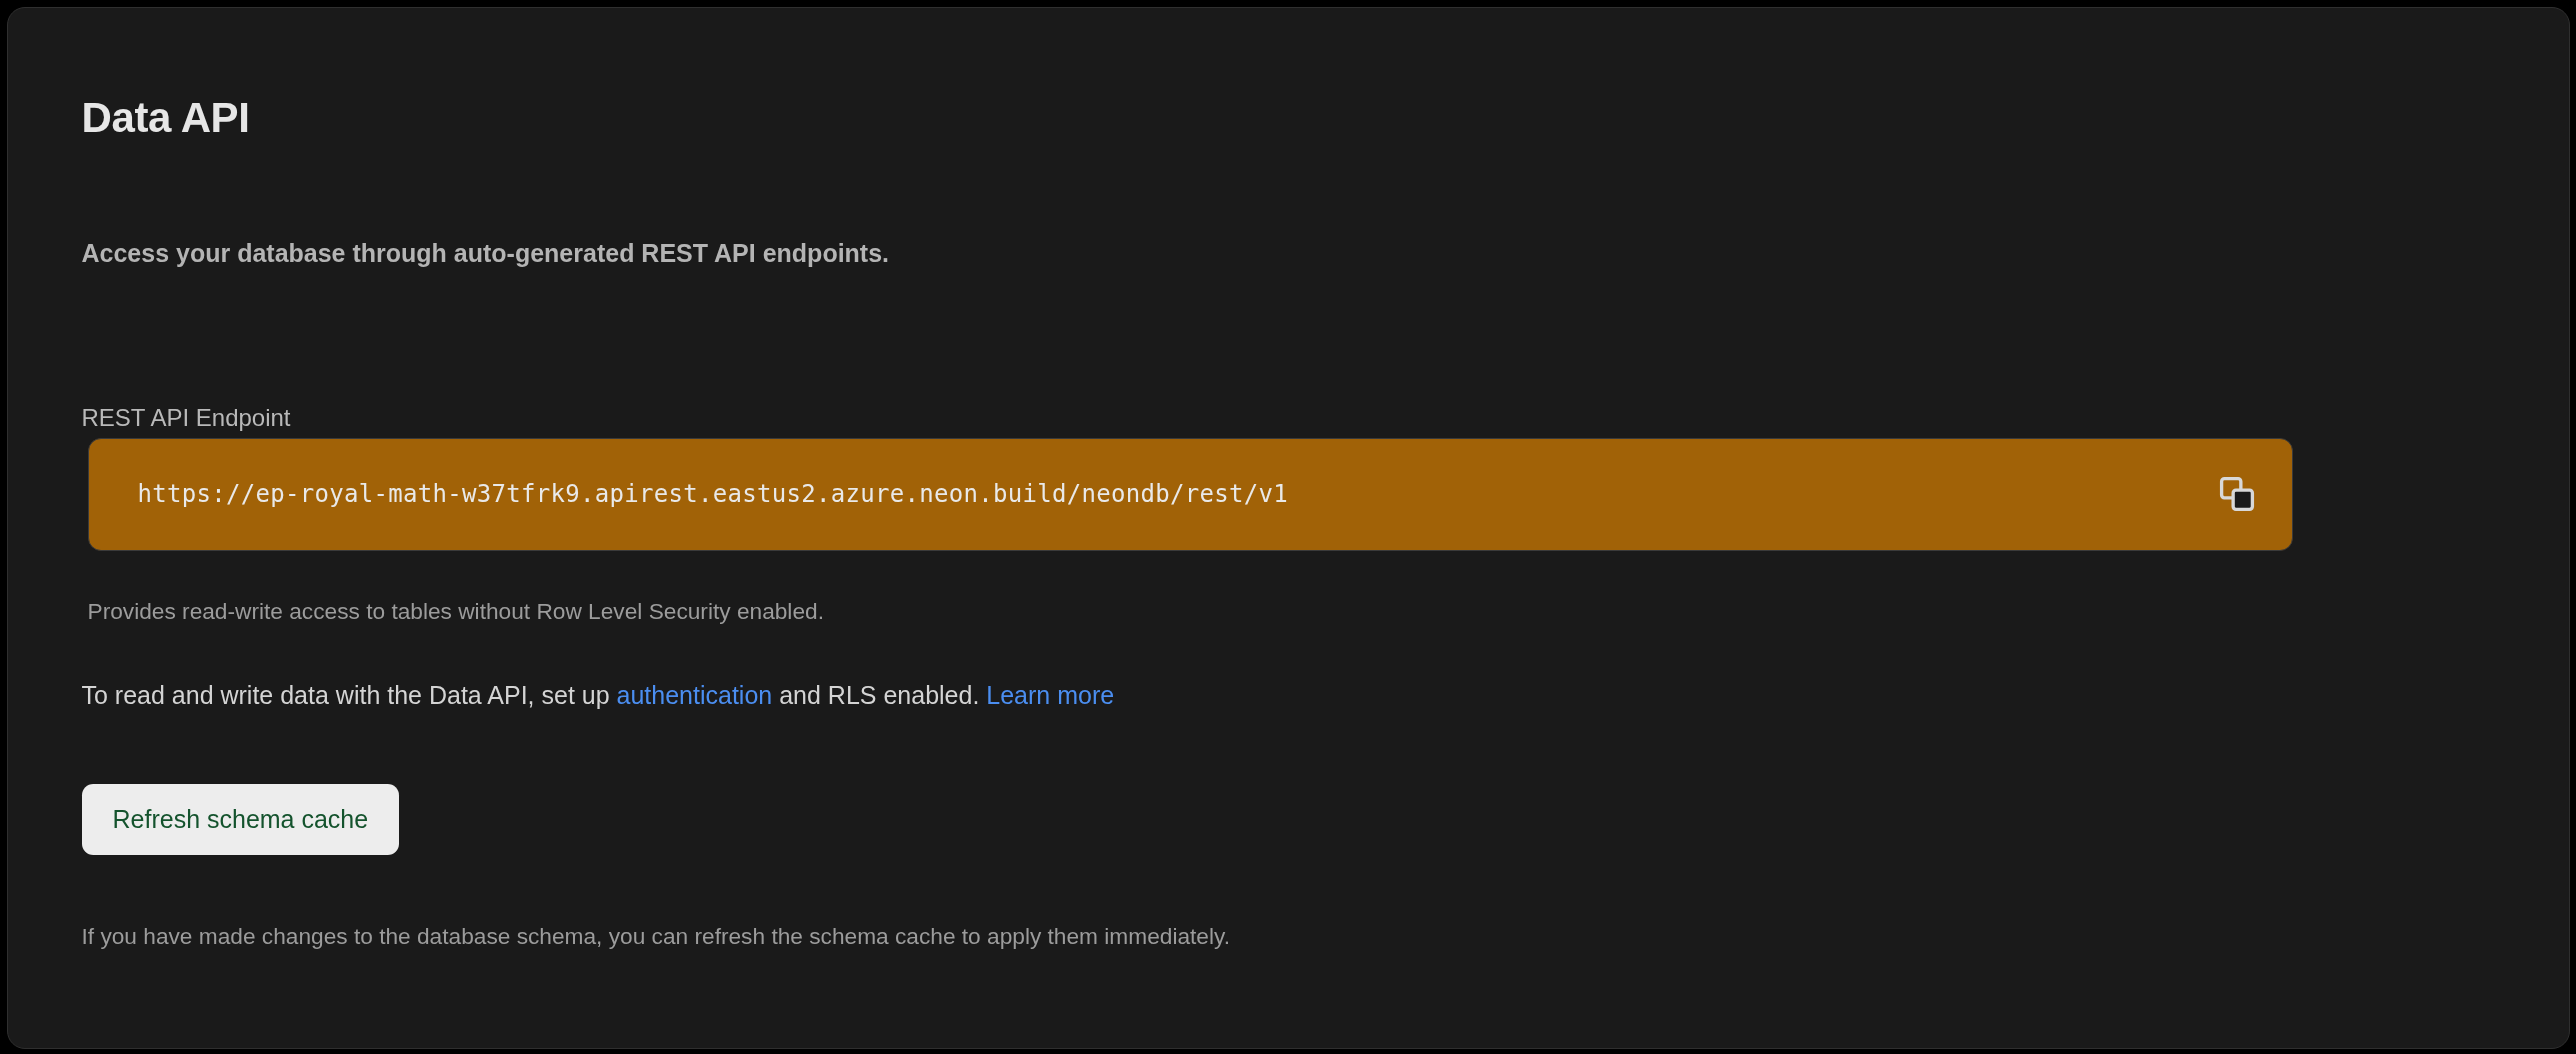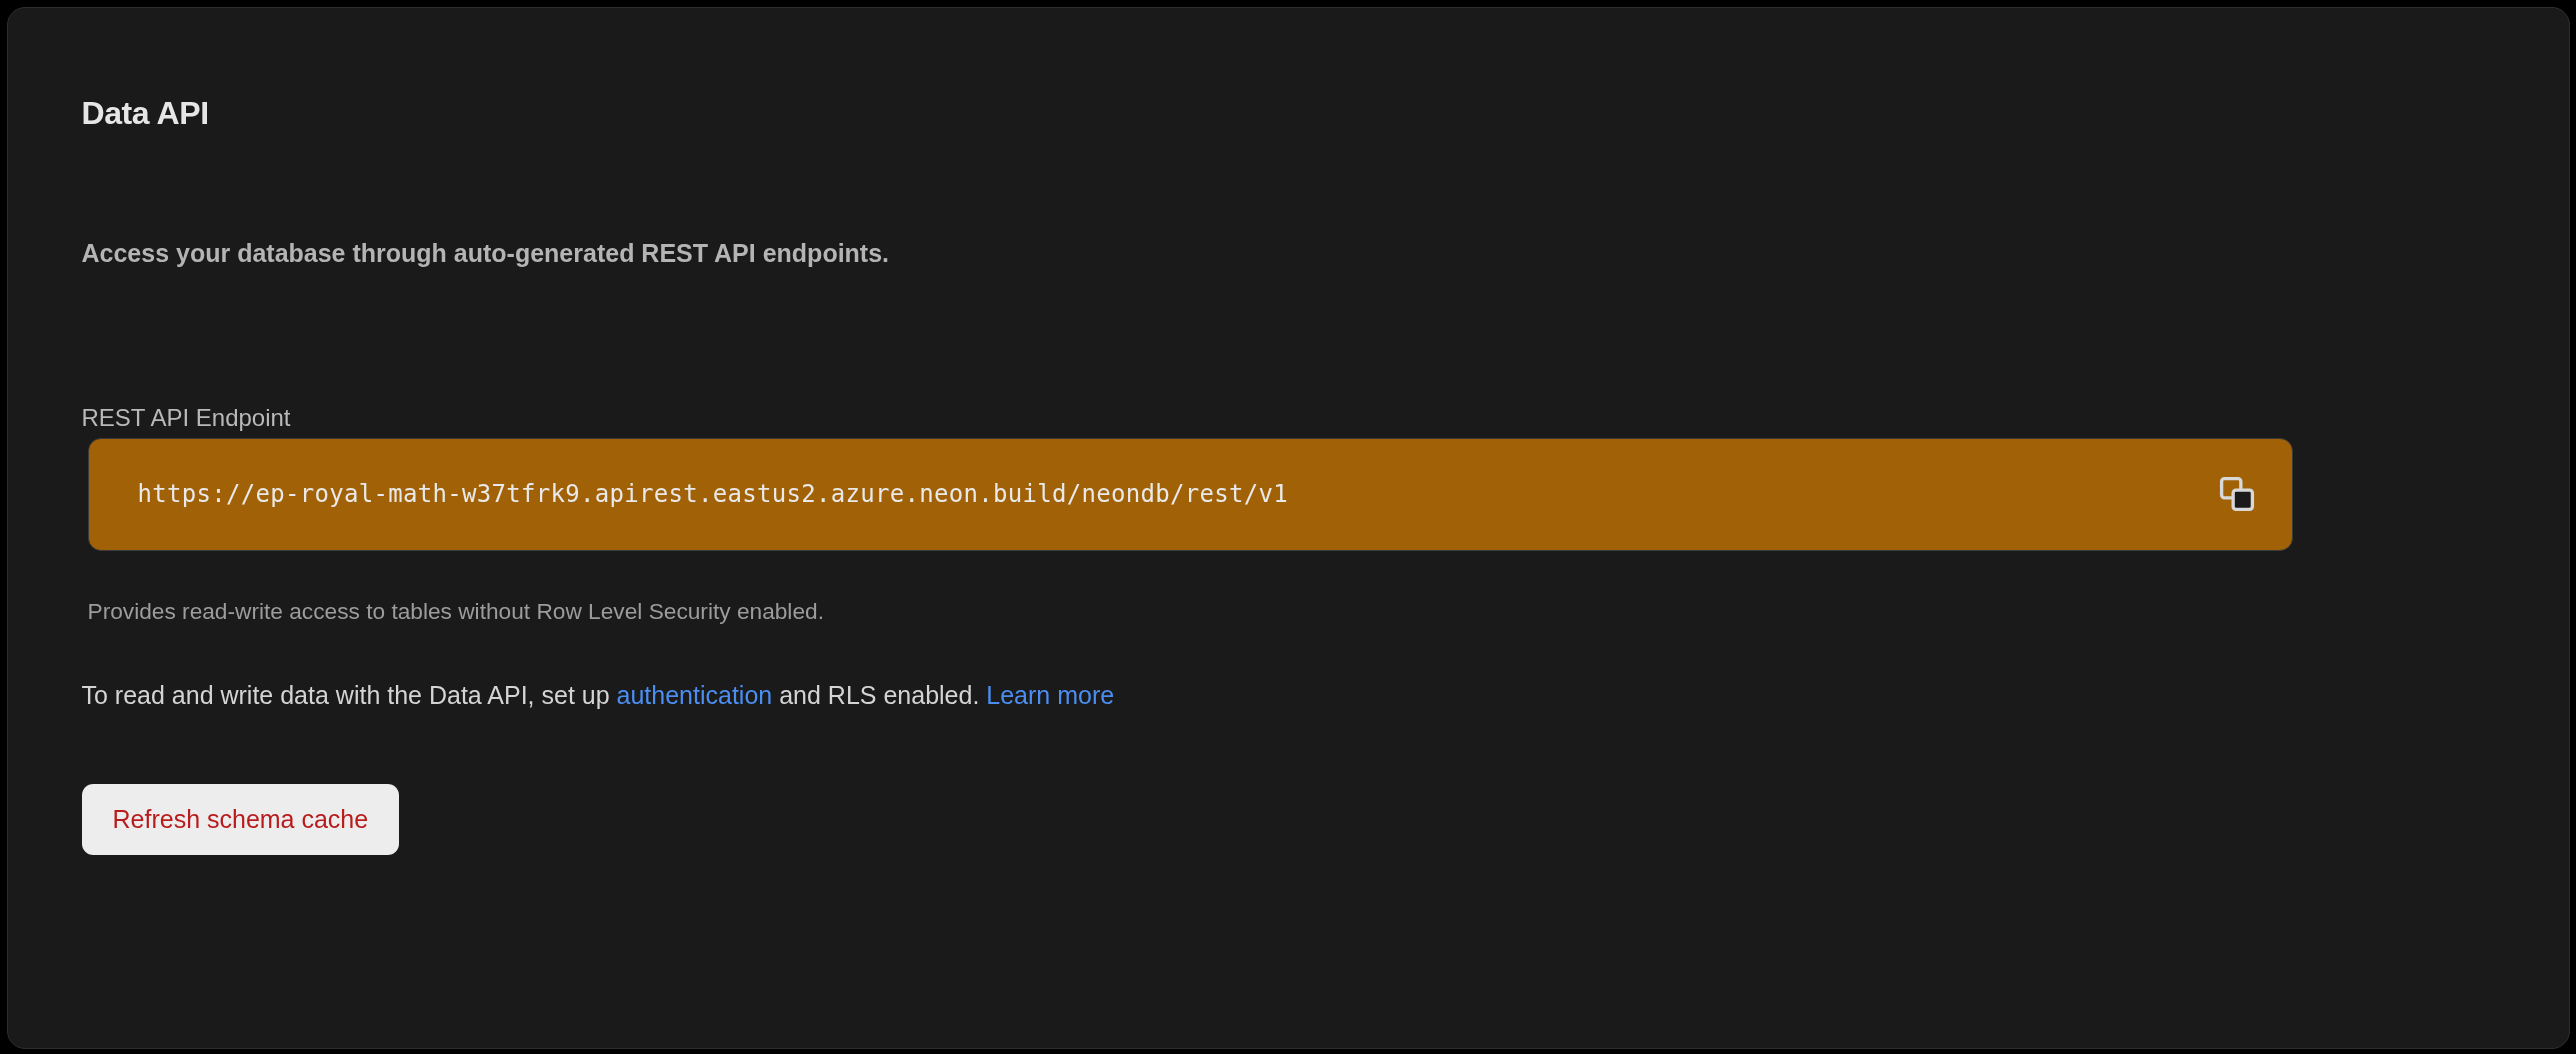--- a/index.html
+++ b/index.html
@@ -25,21 +25,21 @@
     box-sizing: border-box;
     background: #1a1a1a;
     border: 1.6px solid #2f2f2f;
     border-radius: 18px;
   }
 
   .page-title {
     position: absolute;
     left: 74px;
     top: 89px;
-    font-size: 32px;
+    font-size: 42px;
     font-weight: bold;
     color: #e6e6e6;
     letter-spacing: -0.4px;
     line-height: 1;
     white-space: nowrap;
   }
 
   .page-subtitle {
     position: absolute;
     left: 74px;
@@ -126,21 +126,21 @@
     text-decoration: none;
   }
 
   .refresh-button {
     position: absolute;
     left: 74px;
     top: 776px;
     height: 71px;
     padding: 0 31px;
     background: #ededed;
-    color: #b91c1c;
+    color: #14532d;
     border: none;
     border-radius: 11.3px;
     font-family: "Liberation Sans", sans-serif;
     font-size: 25px;
     font-weight: normal;
     cursor: pointer;
     white-space: nowrap;
   }
 
   .helper-bottom {
@@ -176,15 +176,16 @@
       </span>
     </button>
   </div>
 
   <div class="helper-under-input">Provides read-write access to tables without Row Level Security enabled.</div>
 
   <div class="info-paragraph"><span>To read and write data with the Data API, set up </span><a href="#">authentication</a><span> and RLS enabled. </span><a href="#">Learn more</a></div>
 
   <button class="refresh-button">Refresh schema cache</button>
 
+  <div class="helper-bottom">If you have made changes to the database schema, you can refresh the schema cache to apply them immediately.</div>
 
 </div>
 
 
 </body></html>

